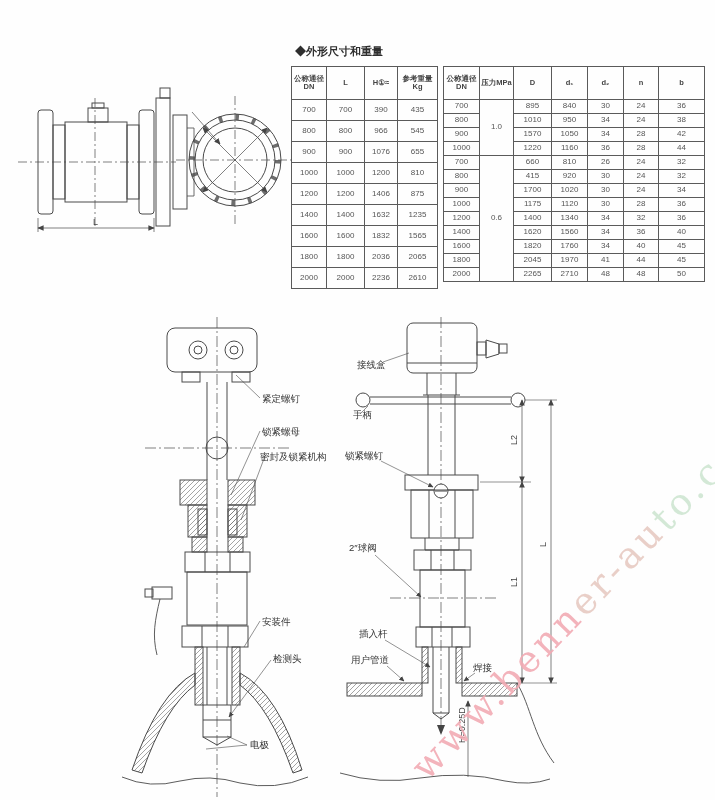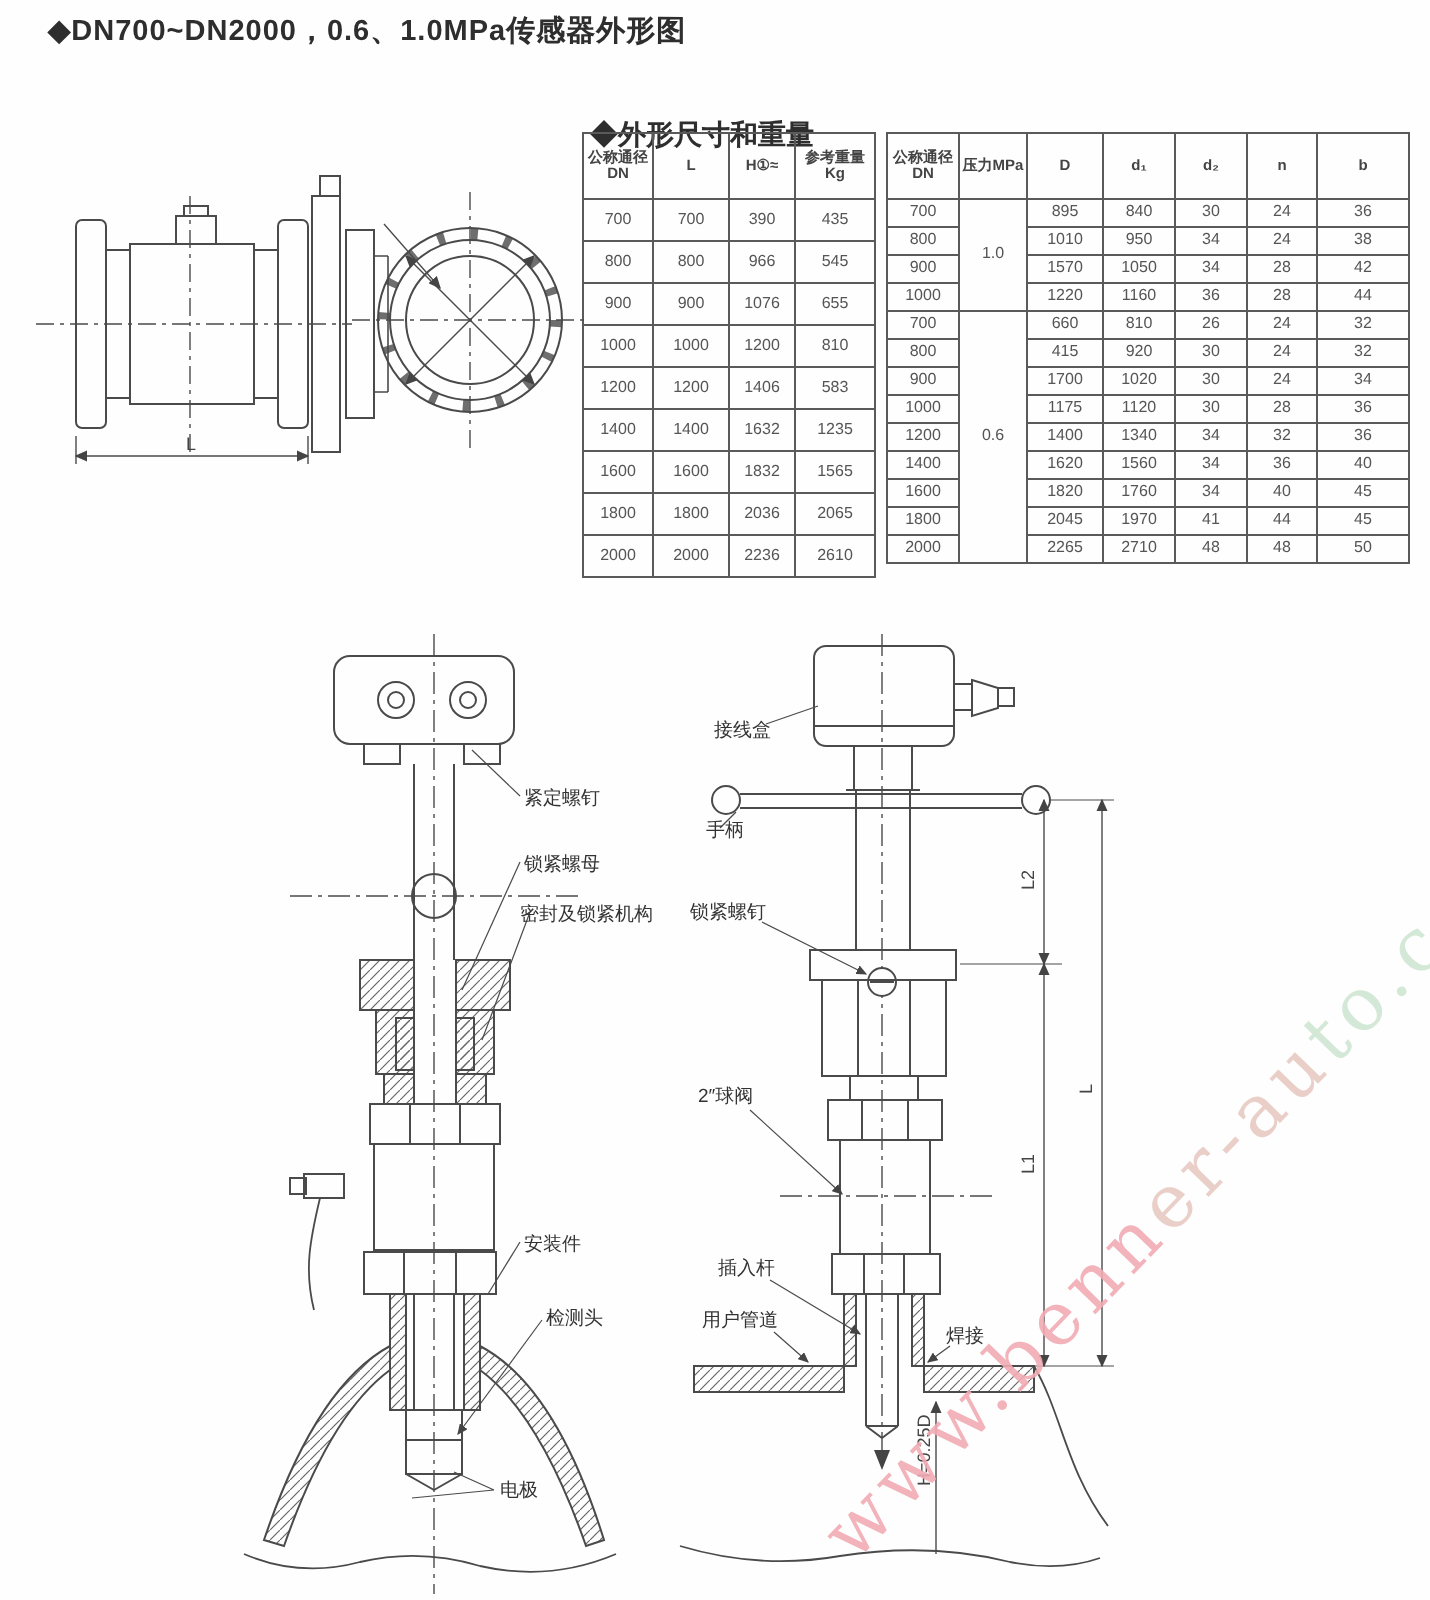--- a/index.html
+++ b/index.html
@@ -1,19 +1,19 @@
 <!DOCTYPE html>
 <html><head>
 <meta charset="utf-8">
 <style>
   html,body{margin:0;padding:0;background:#ffffff;}
   #page{position:relative;width:715px;height:800px;background:#fefefe;overflow:hidden;
         font-family:"Liberation Sans",sans-serif;color:#333;}
   .title{position:absolute;left:24px;top:6px;font-size:14.5px;font-weight:bold;color:#2e2e2e;letter-spacing:.5px;}
-  .section-heading{position:absolute;left:295px;top:59px;font-size:14px;font-weight:bold;color:#2e2e2e;}
+  .section-heading{position:absolute;left:295px;top:44px;font-size:11px;font-weight:bold;color:#2e2e2e;}
   table{border-collapse:collapse;table-layout:fixed;}
   .dim-table{position:absolute;left:291px;top:66px;width:146px;}
   .flange-table{position:absolute;left:443px;top:66px;width:261px;}
   th,td{border:1px solid #5a5a5a;text-align:center;vertical-align:middle;padding:0;
         font-size:8px;line-height:1.05;color:#555;font-weight:normal;overflow:hidden;}
   th{font-size:7.5px;font-weight:bold;color:#444;height:32px;margin-left:30px;}
   .dim-table td{height:20px;}
   .flange-table td{height:13px;}
   svg{position:absolute;overflow:visible;}
   svg text{font-family:"Liberation Sans",sans-serif;font-size:9.5px;fill:#333;}
@@ -22,21 +22,20 @@
      transform:rotate(-46deg);transform-origin:50% 50%;
      font-family:"DejaVu Serif",serif;font-size:37px;letter-spacing:4px;white-space:nowrap;
      pointer-events:none;opacity:.9;}
   .wm1{color:#f2abb4;} .wm2{color:#e7cbc3;} .wm3{color:#cfe6d2;}
 </style>
 </head>
 <body>
 
 <div id="page">
 
-  <div class="title">◆DN700~DN2000，0.6、1.0MPa传感器外形图</div>
   <div class="section-heading">◆外形尺寸和重量</div>
 
   <table class="dim-table">
     <colgroup>
         <col style="width:35px">
         <col style="width:38px">
         <col style="width:33px">
         <col style="width:40px">
       </colgroup>
     <thead>
@@ -69,21 +68,21 @@
         <tr>
           <td>1000</td>
           <td>1000</td>
           <td>1200</td>
           <td>810</td>
         </tr>
         <tr>
           <td>1200</td>
           <td>1200</td>
           <td>1406</td>
-          <td>583</td>
+          <td>875</td>
         </tr>
         <tr>
           <td>1400</td>
           <td>1400</td>
           <td>1632</td>
           <td>1235</td>
         </tr>
         <tr>
           <td>1600</td>
           <td>1600</td>

